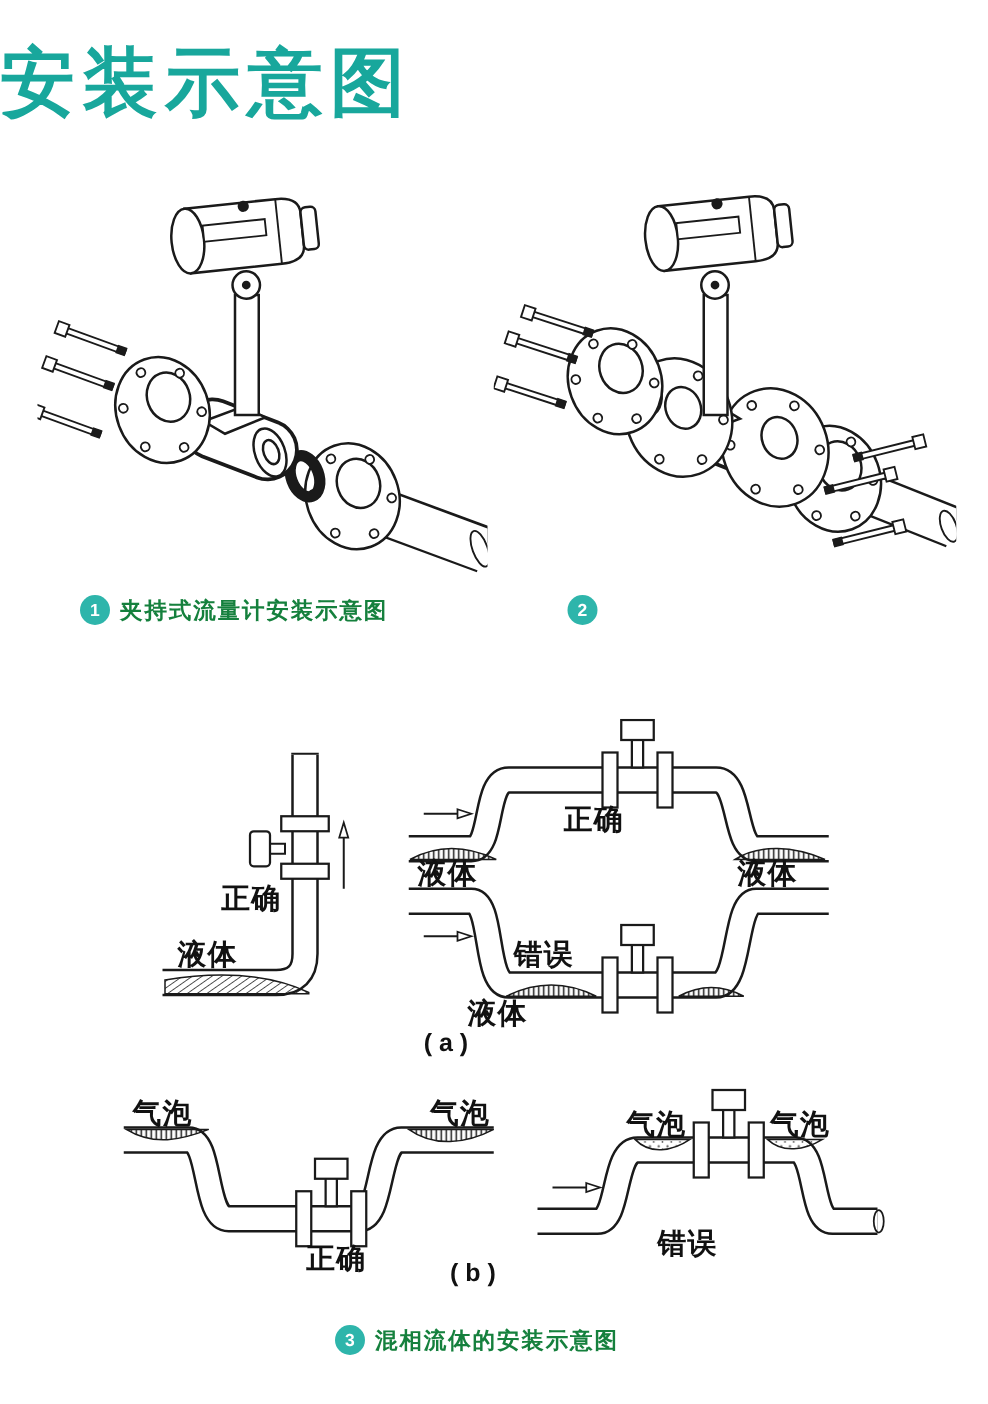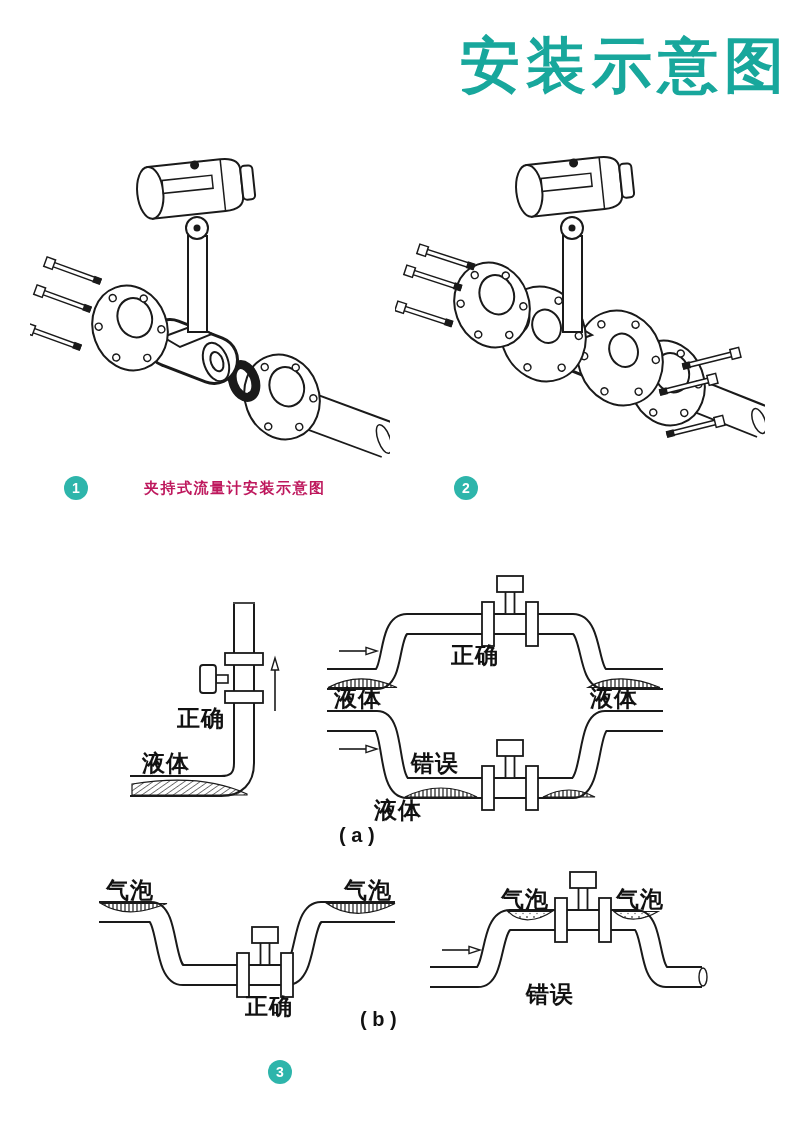--- a/index.html
+++ b/index.html
@@ -1,25 +1,25 @@
 <!DOCTYPE html>
 <html><head>
 <meta charset="utf-8">
 <style>
   * { margin:0; padding:0; box-sizing:border-box; }
   html,body { background:#ffffff; }
   body { font-family:"Liberation Sans","DejaVu Sans",sans-serif; }
   .page { position:relative; width:790px; height:1123px; margin:0 auto; background:#ffffff; overflow:hidden; }
-  .title { position:absolute; left:0; top:26px; width:100%; text-align:right;
+  .title { position:absolute; left:0; top:26px; width:100%; text-align:left;
            font-size:60px; font-weight:bold; color:#18a79c; letter-spacing:6px; }
   .fig { position:absolute; }
   .caption { position:absolute; display:flex; align-items:center; gap:8px; white-space:nowrap; }
   .bullet { width:24px; height:24px; border-radius:50%; background:#2eb5ab; color:#ffffff;
             font-size:14px; font-weight:bold; display:flex; align-items:center; justify-content:center; flex:0 0 24px; }
-  .cap-text { font-size:15px; font-weight:bold; color:#be185d; letter-spacing:1.5px;margin-left:48px; }
+  .cap-text { font-size:18px; font-weight:bold; color:#15803d; letter-spacing:1.5px; }
   .dlabel { position:absolute; font-size:23px; font-weight:bold; color:#111111; letter-spacing:1px; white-space:nowrap; }
   .fig-label { position:absolute; font-size:20px; font-weight:bold; color:#111111; white-space:nowrap; }
 </style>
 </head>
 <body>
 
 <div class="page">
 
   <svg width="0" height="0" style="position:absolute" aria-hidden="true">
     <defs>
@@ -236,15 +236,16 @@
   <span class="dlabel" style="left:106px;top:875px">气泡</span>
   <span class="dlabel" style="left:344px;top:875px">气泡</span>
   <span class="dlabel" style="left:245px;top:991px">正确</span>
   <span class="dlabel" style="left:501px;top:884px">气泡</span>
   <span class="dlabel" style="left:616px;top:884px">气泡</span>
   <span class="dlabel" style="left:526px;top:979px">错误</span>
   <span class="fig-label" style="left:360px;top:1008px">( b )</span>
 
   <div class="caption" style="left:268px;top:1060px">
     <span class="bullet">3</span>
+    <span class="cap-text">混相流体的安装示意图</span>
   </div>
 
 </div>
 
 </body></html>

